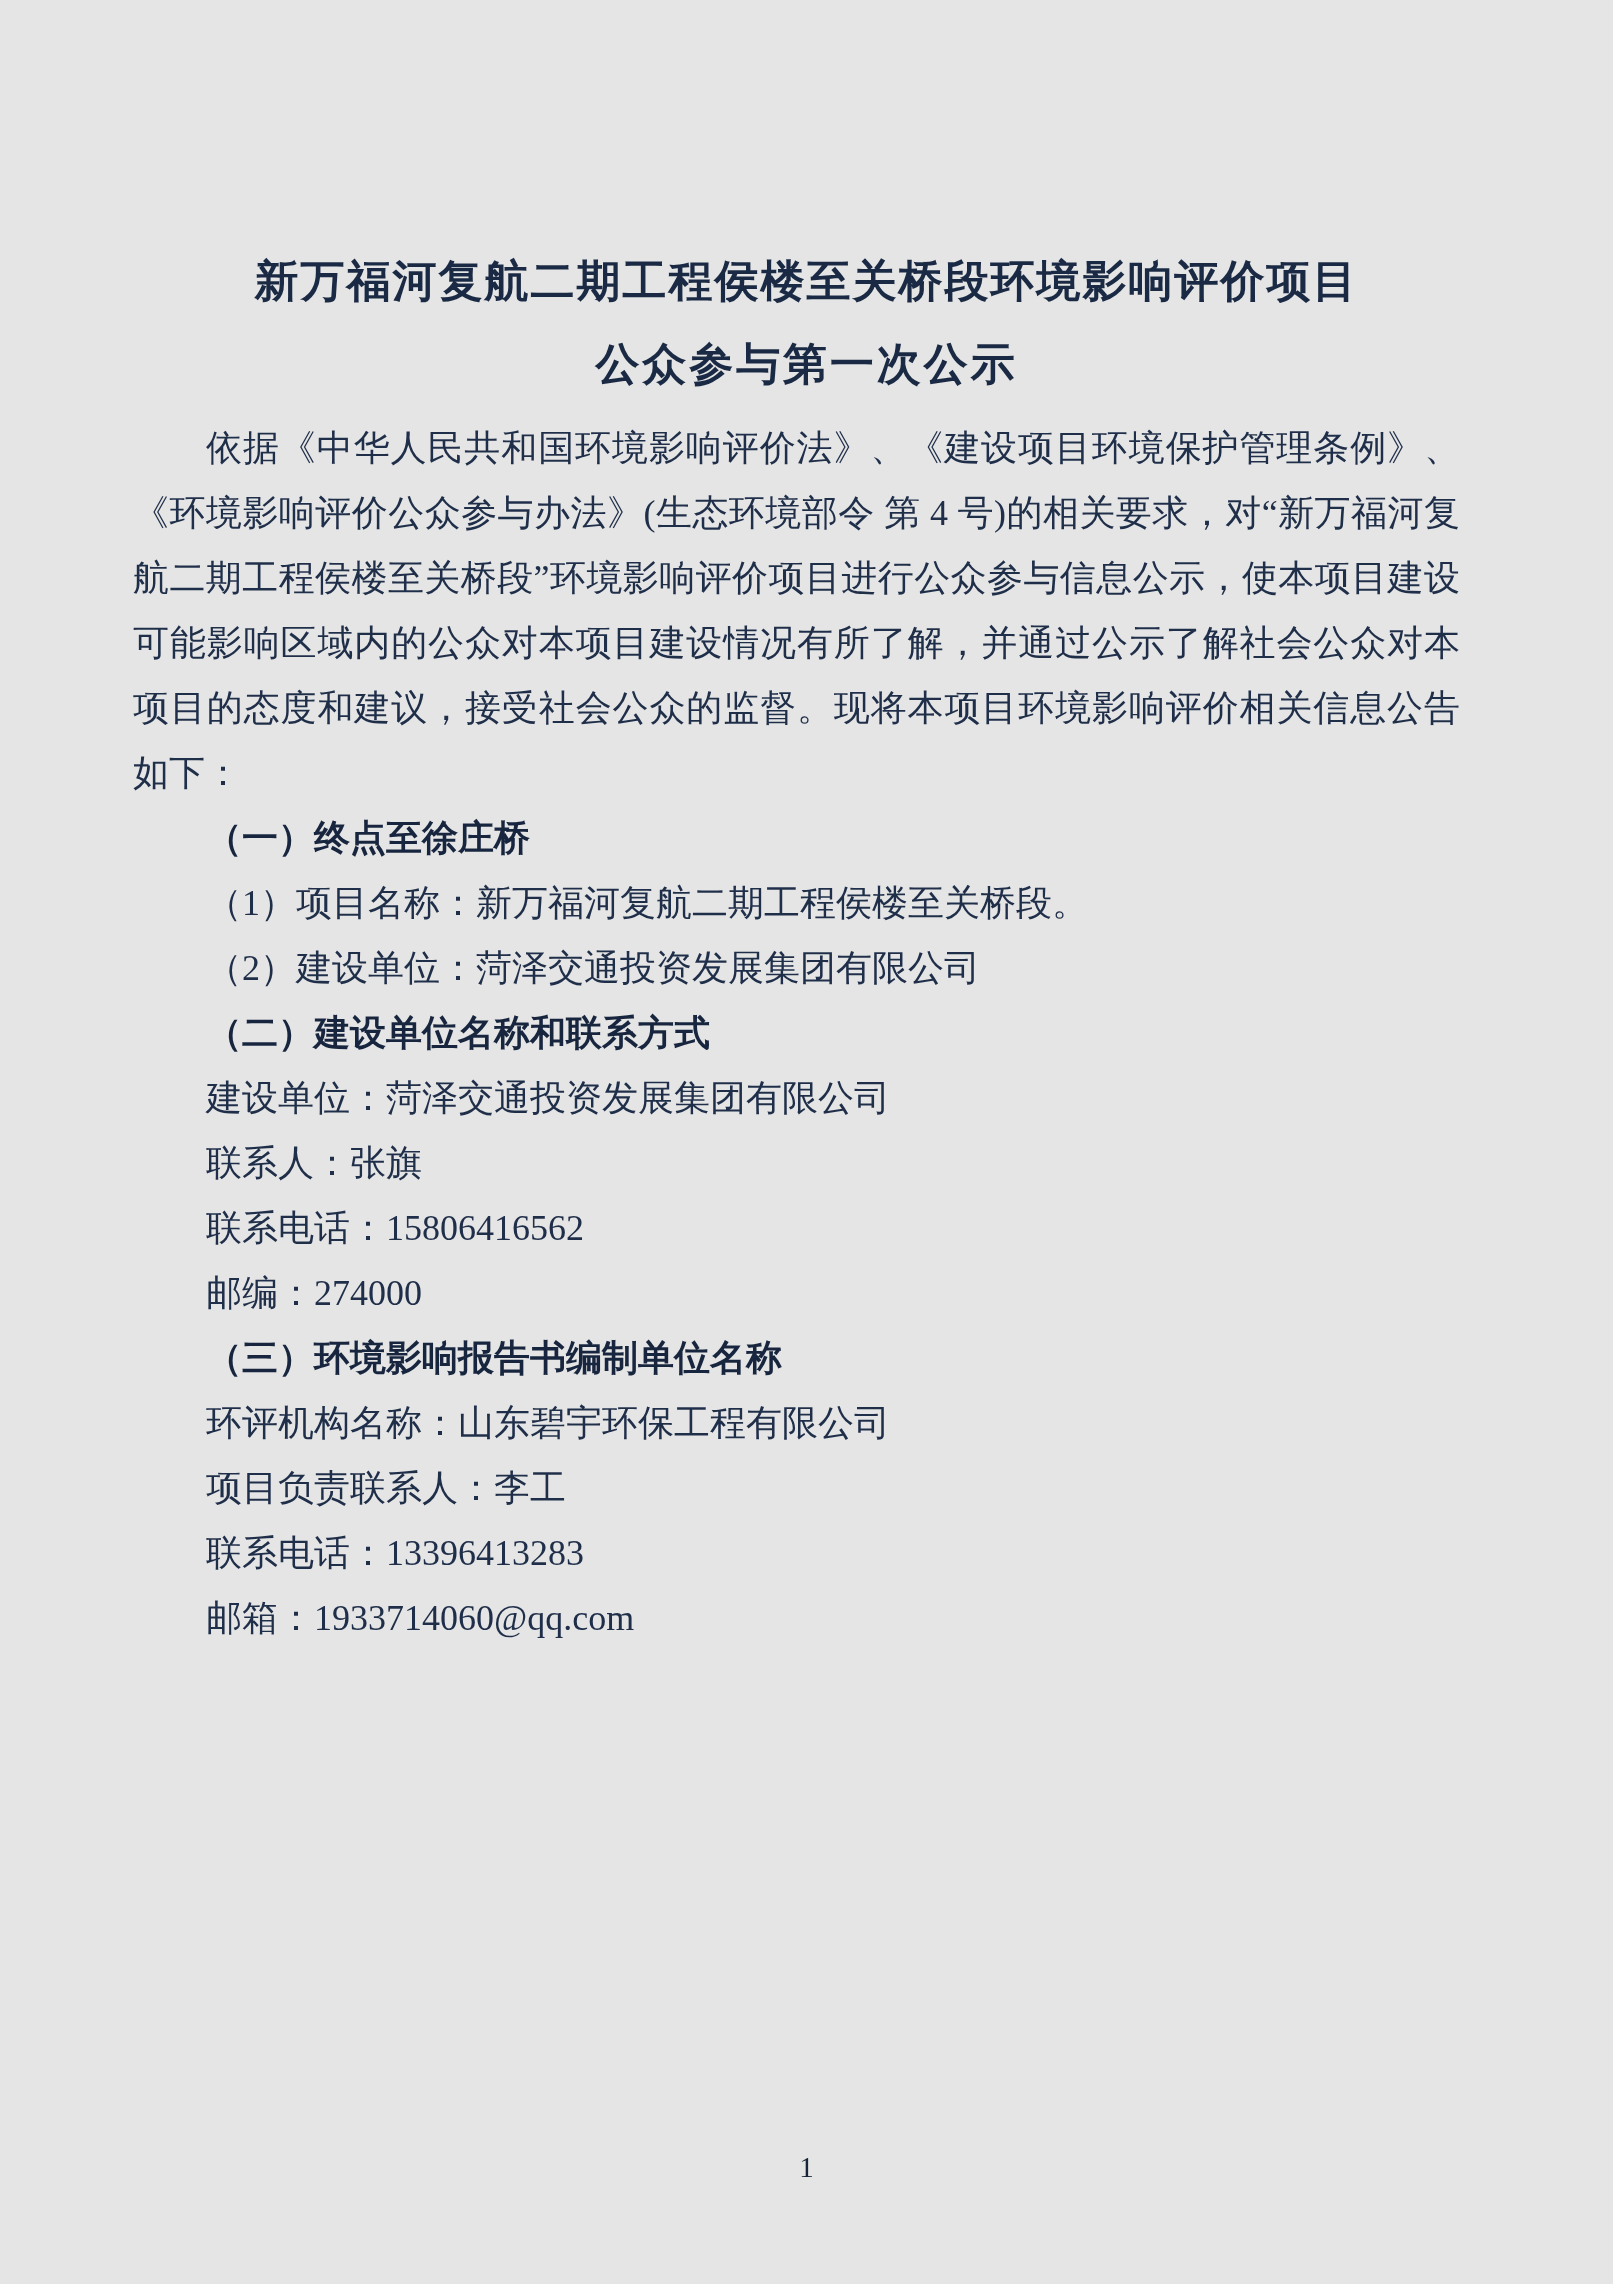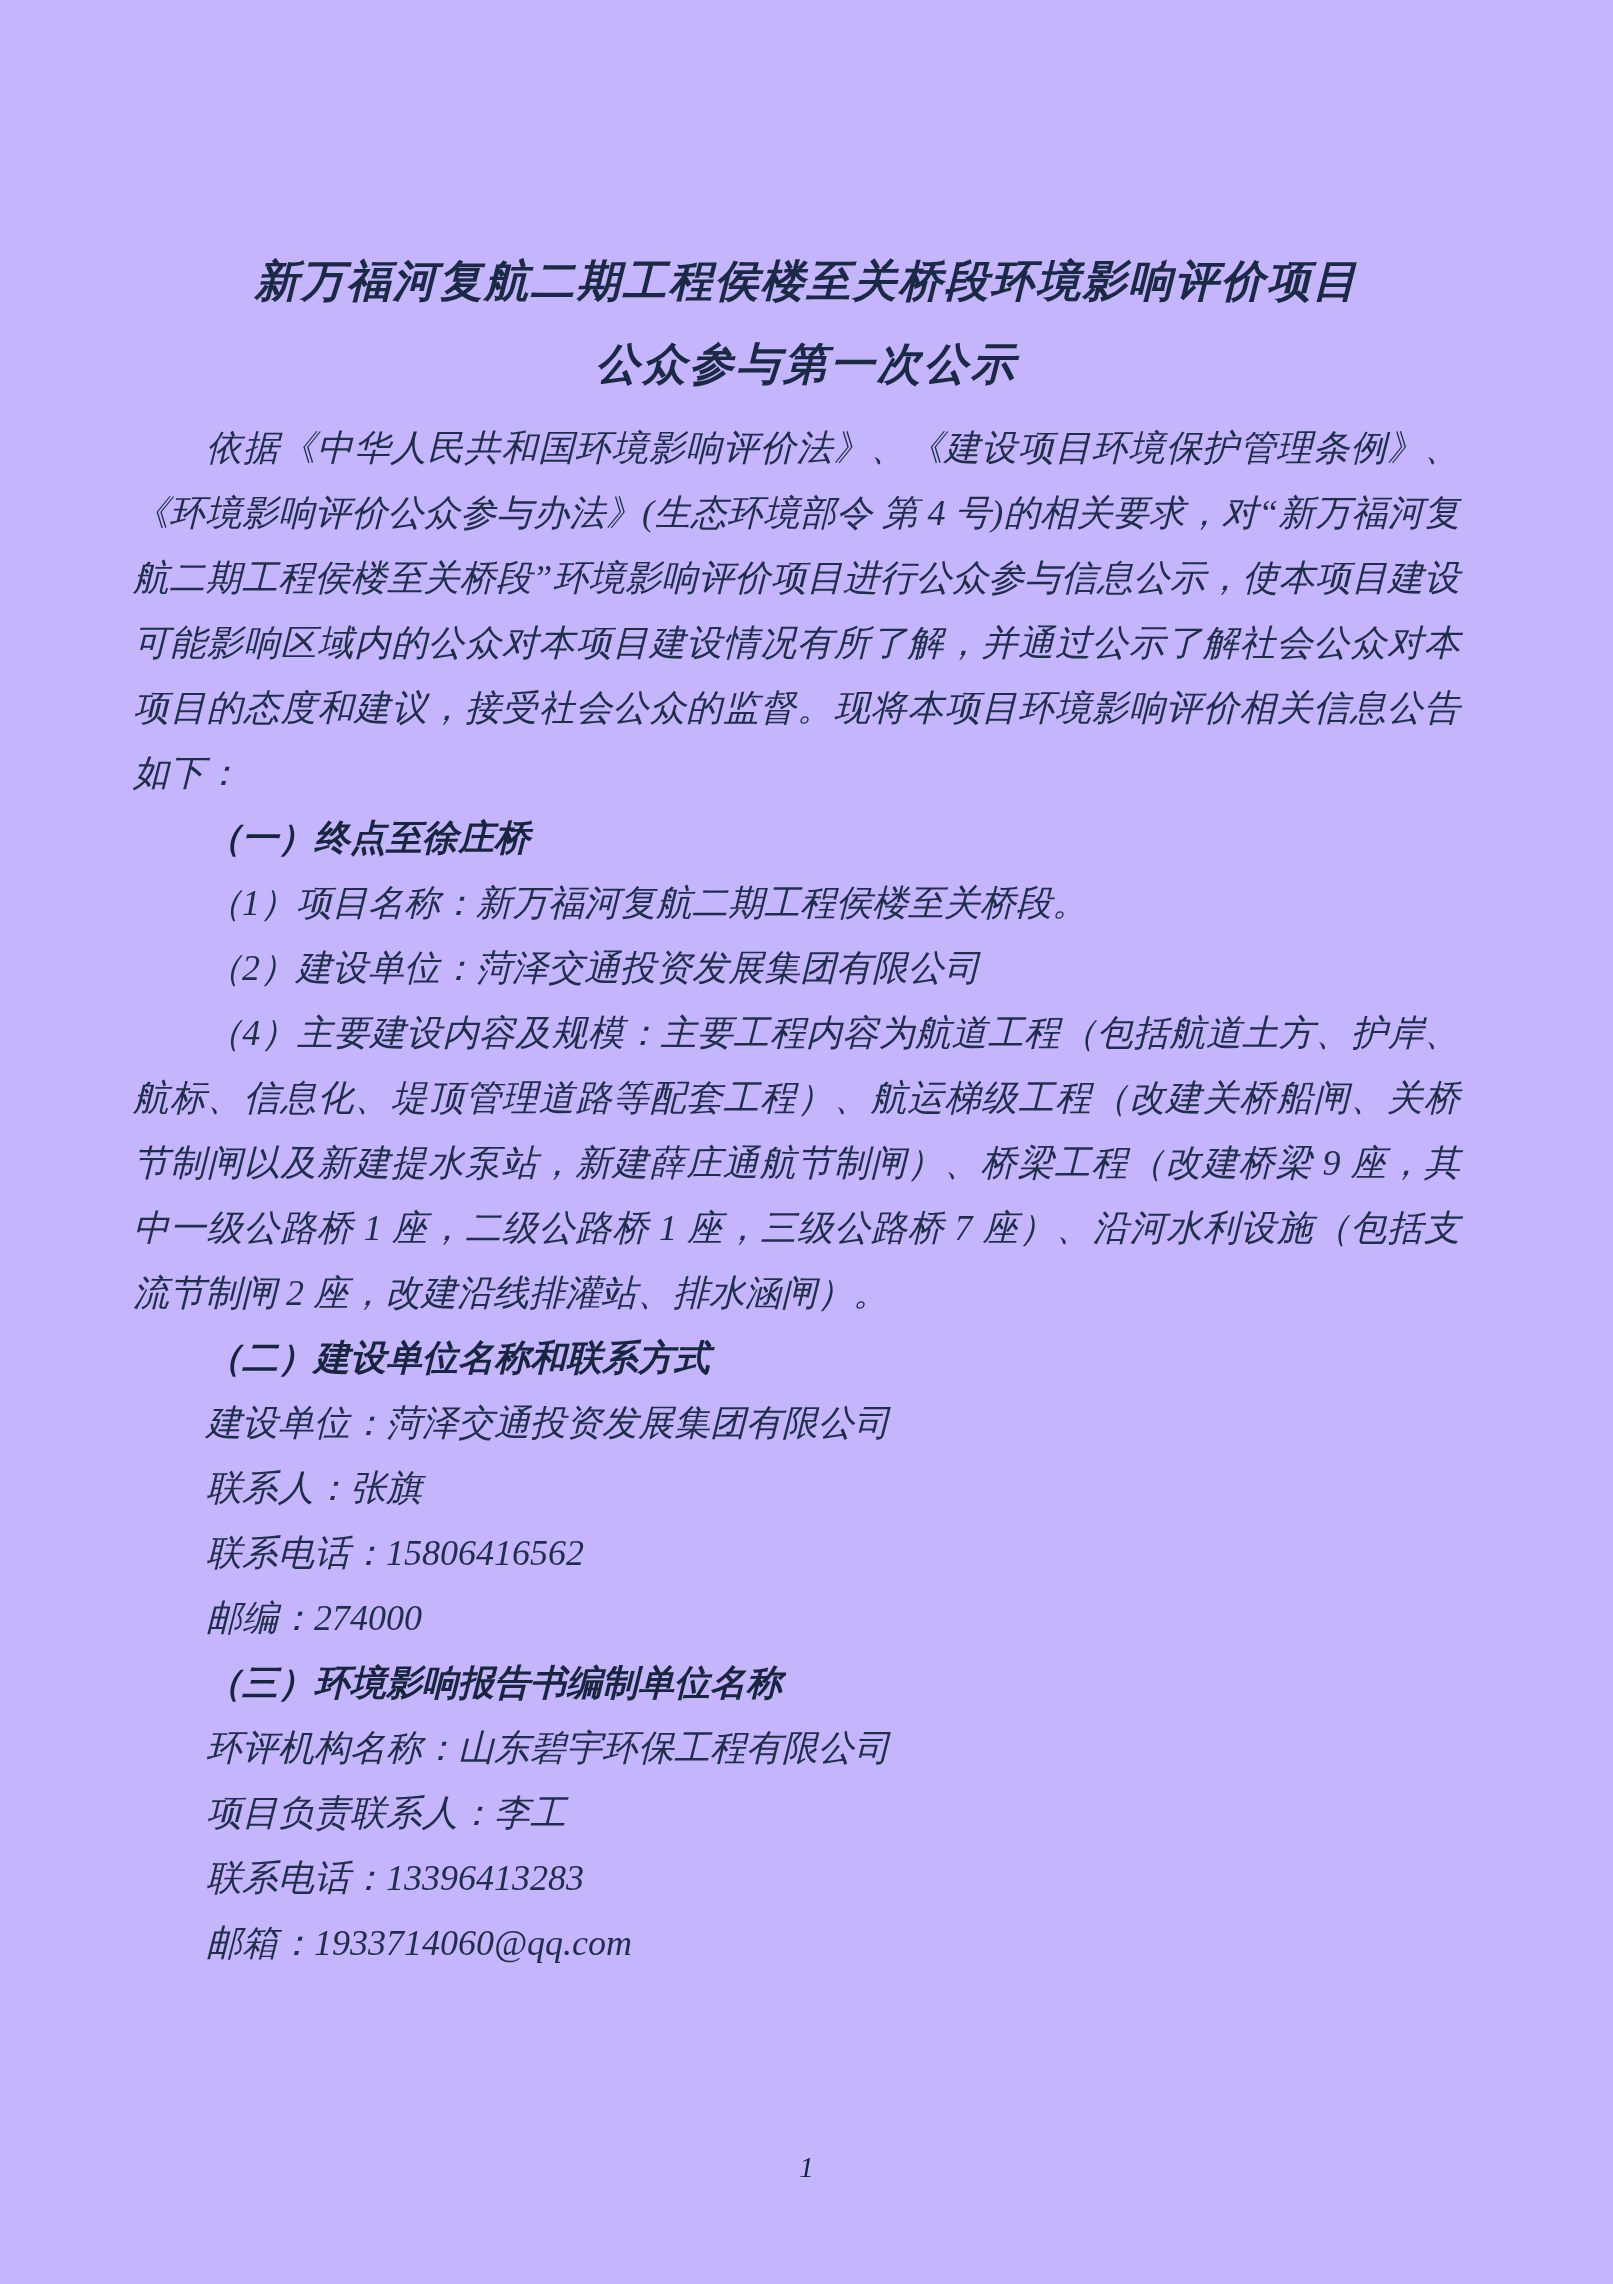--- a/index.html
+++ b/index.html
@@ -1,24 +1,23 @@
 <!DOCTYPE html>
 <html><head>
 <meta charset="utf-8">
 <style>
   html, body { margin: 0; padding: 0; }
   .page {
     position: relative;
     width: 1613px;
     height: 2285px;
-    background: #c4b5fd;
+    background: #e5e5e5;
     font-family: "Liberation Serif", "DejaVu Serif", serif;
     color: #1f2e49;
     overflow: hidden;
-    font-style: italic;
   }
   .titles {
     position: absolute;
     top: 253px;
     left: 0;
     width: 100%;
     text-align: center;
     font-weight: 700;
     color: #1b2a44;
   }
@@ -71,21 +70,20 @@
     <h1 class="title-line1">新万福河复航二期工程侯楼至关桥段环境影响评价项目</h1>
     <h2 class="title-line2">公众参与第一次公示</h2>
   </header>
 
   <main class="body-text">
     <p class="indent">依据《中华人民共和国环境影响评价法》、《建设项目环境保护管理条例》、《环境影响评价公众参与办法》(生态环境部令 第 4 号)的相关要求，对“新万福河复航二期工程侯楼至关桥段”环境影响评价项目进行公众参与信息公示，使本项目建设可能影响区域内的公众对本项目建设情况有所了解，并通过公示了解社会公众对本项目的态度和建议，接受社会公众的监督。现将本项目环境影响评价相关信息公告如下：</p>
 
     <p class="section-heading">（一）终点至徐庄桥</p>
     <p class="indent">（1）项目名称：新万福河复航二期工程侯楼至关桥段。</p>
     <p class="indent">（2）建设单位：菏泽交通投资发展集团有限公司</p>
-    <p class="indent">（4）主要建设内容及规模：主要工程内容为航道工程（包括航道土方、护岸、航标、信息化、堤顶管理道路等配套工程）、航运梯级工程（改建关桥船闸、关桥节制闸以及新建提水泵站，新建薛庄通航节制闸）、桥梁工程（改建桥梁 9 座，其中一级公路桥 1 座，二级公路桥 1 座，三级公路桥 7 座）、沿河水利设施（包括支流节制闸 2 座，改建沿线排灌站、排水涵闸）。</p>
 
     <p class="section-heading">（二）建设单位名称和联系方式</p>
     <p class="indent">建设单位：菏泽交通投资发展集团有限公司</p>
     <p class="indent">联系人：张旗</p>
     <p class="indent">联系电话：15806416562</p>
     <p class="indent">邮编：274000</p>
 
     <p class="section-heading">（三）环境影响报告书编制单位名称</p>
     <p class="indent">环评机构名称：山东碧宇环保工程有限公司</p>
     <p class="indent">项目负责联系人：李工</p>

